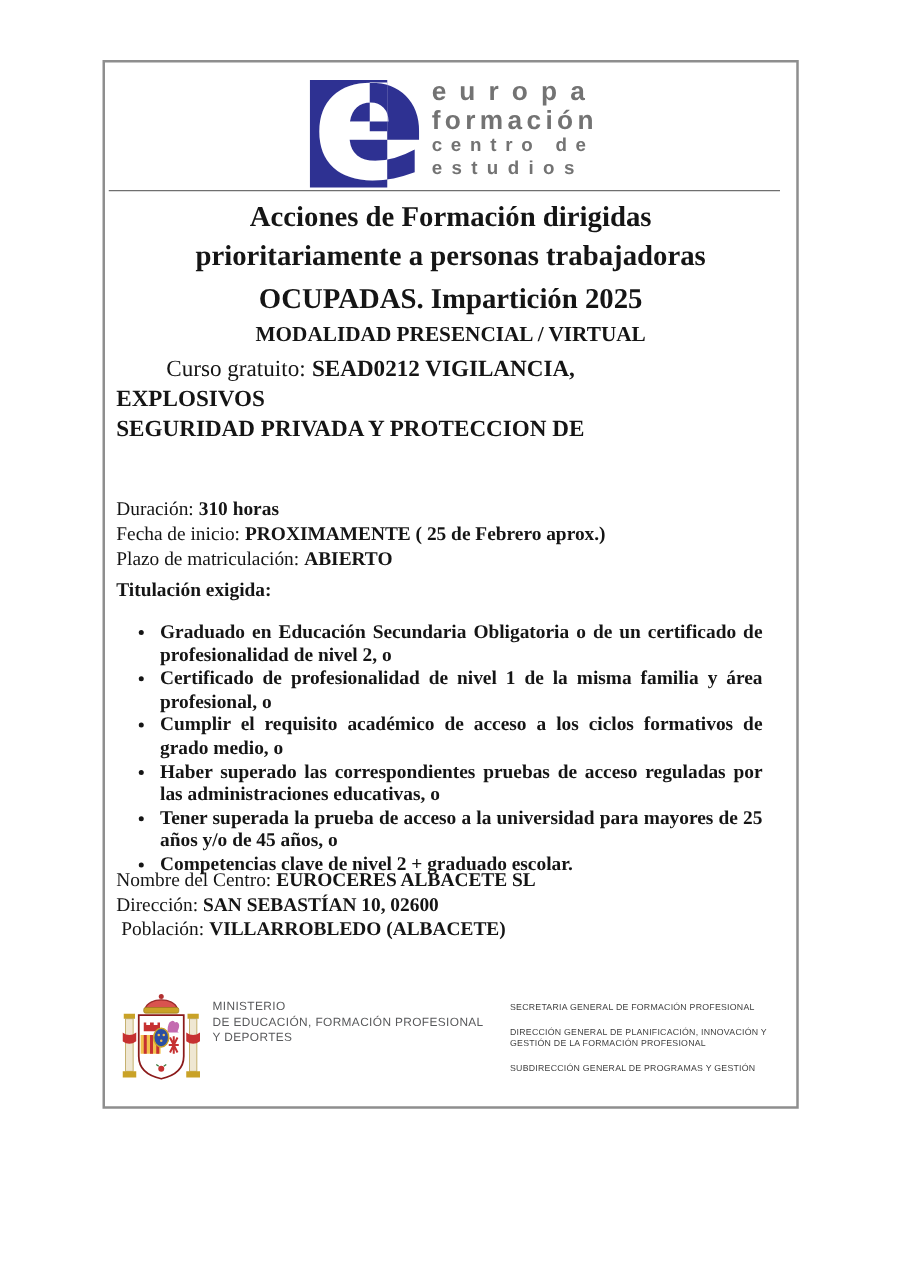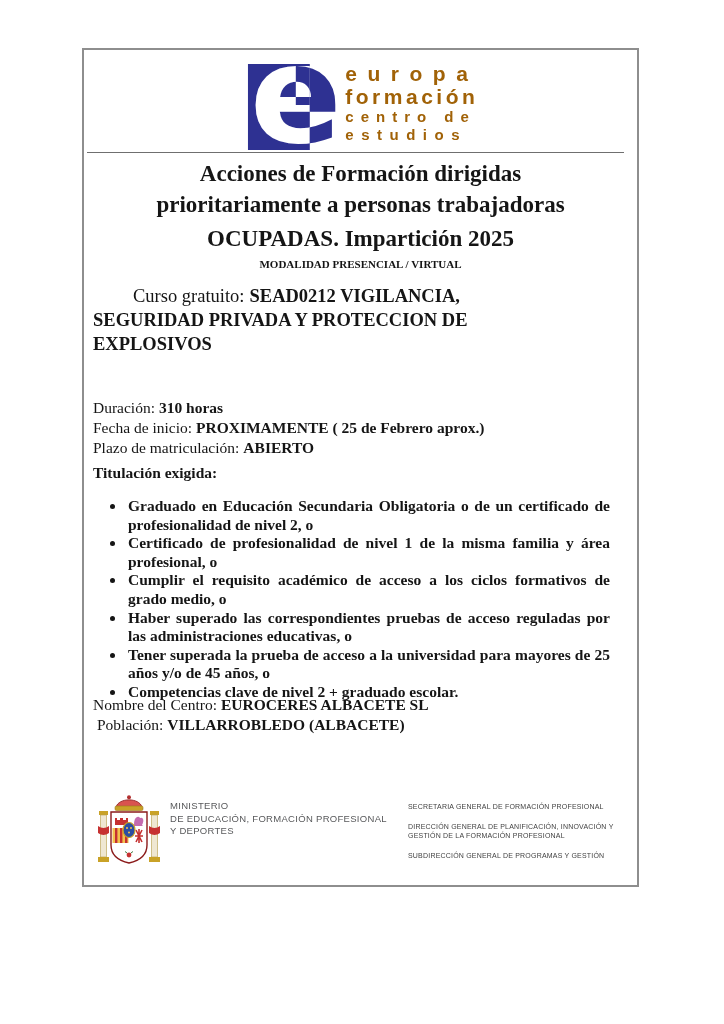--- a/index.html
+++ b/index.html
@@ -4,35 +4,35 @@
 <style>
   html,body{margin:0;padding:0;background:#fff;}
   .page{position:relative;width:724px;height:1024px;background:#ffffff;overflow:hidden;
         font-family:"Liberation Serif",serif;color:#151515;}
   .doc{position:absolute;left:82px;top:48px;width:557px;height:839px;
        border:2px solid #8e8e8e;background:#fff;box-sizing:border-box;}
 
   
   .logo{position:absolute;top:11px;left:50%;transform:translateX(-49%);display:flex;align-items:flex-start;}
   .logo svg{display:block;}
-  .brand-lines{margin-left:10px;margin-top:1px;color:#a16207;font-family:"Liberation Sans",sans-serif;
+  .brand-lines{margin-left:10px;margin-top:1px;color:#737373;font-family:"Liberation Sans",sans-serif;
                font-weight:bold;white-space:nowrap;}
   .brand-l1{font-size:21px;line-height:23px;letter-spacing:10.5px;}
   .brand-l2{font-size:21px;line-height:23px;letter-spacing:3.5px;}
   .brand-l3{font-size:15px;line-height:18px;letter-spacing:7px;}
   .brand-l4{font-size:15px;line-height:18px;letter-spacing:7.5px;}
 
   .rule{position:absolute;top:102px;left:3px;width:537px;height:1px;background:#6f6f6f;}
 
   
   .title{position:absolute;top:108px;left:0;width:100%;text-align:center;
          font-weight:bold;font-size:23px;line-height:31px;}
   .title .t3{margin-top:3px;}
   .modalidad{position:absolute;top:208px;left:0;width:100%;text-align:center;
-             font-weight:bold;font-size:11px;}
+             font-weight:bold;font-size:17px;}
 
   .curso{position:absolute;top:234px;left:9px;right:22px;font-size:18.5px;line-height:24px;}
   .curso b{font-weight:bold;}
   .curso .lead{font-weight:normal;margin-left:40px;}
   .curso .cont{margin-left:5px;}
 
   
   .details{position:absolute;top:348px;left:9px;right:14px;font-size:15.5px;line-height:20px;}
   .row .val{font-weight:bold;margin-left:4px;}
   .titulacion{position:absolute;top:414px;left:9px;font-size:15.5px;font-weight:bold;}
@@ -100,22 +100,22 @@
 
     <div class="title">
       <div>Acciones de Formación dirigidas</div>
       <div>prioritariamente a personas trabajadoras</div>
       <div class="t3">OCUPADAS. Impartición 2025</div>
     </div>
     <div class="modalidad">MODALIDAD PRESENCIAL / VIRTUAL</div>
 
     <div class="curso">
       <span class="lead">Curso gratuito:</span><b class="cont">SEAD0212 VIGILANCIA,</b>
+      <div><b>EXPLOSIVOS</b></div>
       <div><b>SEGURIDAD PRIVADA Y PROTECCION DE</b></div>
-      <div><b>EXPLOSIVOS</b></div>
     </div>
 
     <div class="details">
       <div class="row">
         <span>Duración:</span><span class="val">310 horas</span>
       </div>
       <div class="row">
         <span>Fecha de inicio:</span><span class="val">PROXIMAMENTE ( 25 de Febrero aprox.)</span>
       </div>
       <div class="row">
@@ -132,20 +132,23 @@
         <li>Cumplir el requisito académico de acceso a los ciclos formativos de grado medio, o</li>
         <li>Haber superado las correspondientes pruebas de acceso reguladas por las administraciones educativas, o</li>
         <li>Tener superada la prueba de acceso a la universidad para mayores de 25 años y/o de 45 años, o</li>
         <li>Competencias clave de nivel 2 + graduado escolar.</li>
       </ul>
     </div>
 
     <div class="centro">
       <div class="row">
         <span>Nombre del Centro:</span><span class="val">EUROCERES ALBACETE SL</span>
+      </div>
+      <div class="row">
+        <span>Dirección:</span><span class="val">SAN SEBASTÍAN 10, 02600</span>
       </div>
       <div class="row pob">
         <span>Población:</span><span class="val">VILLARROBLEDO (ALBACETE)</span>
       </div>
     </div>
 
     <div class="footer">
       <span class="coat">
         <svg width="62" height="80" viewBox="0 0 62 80">
 

